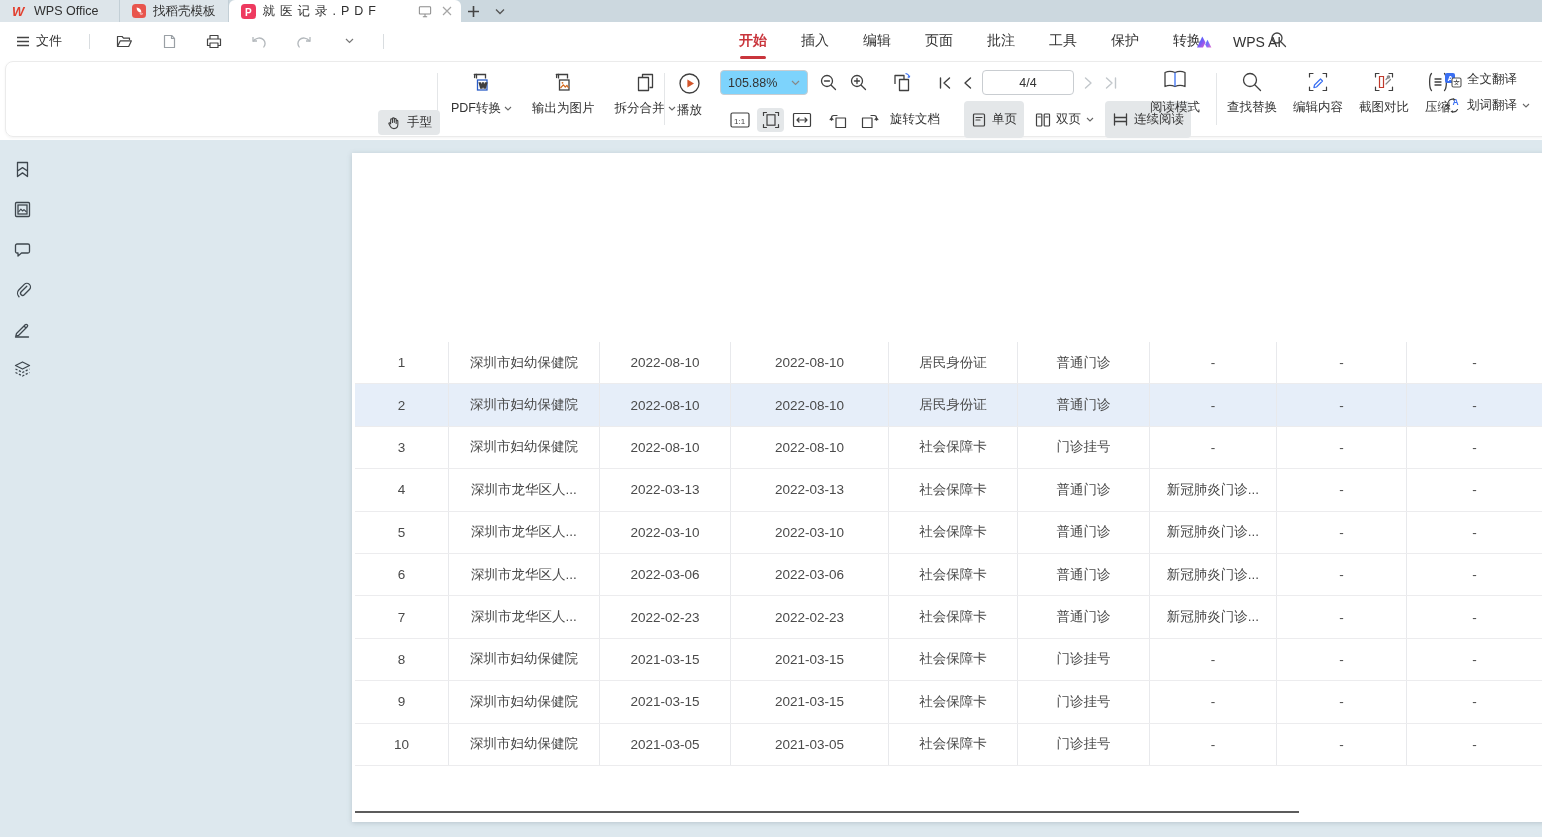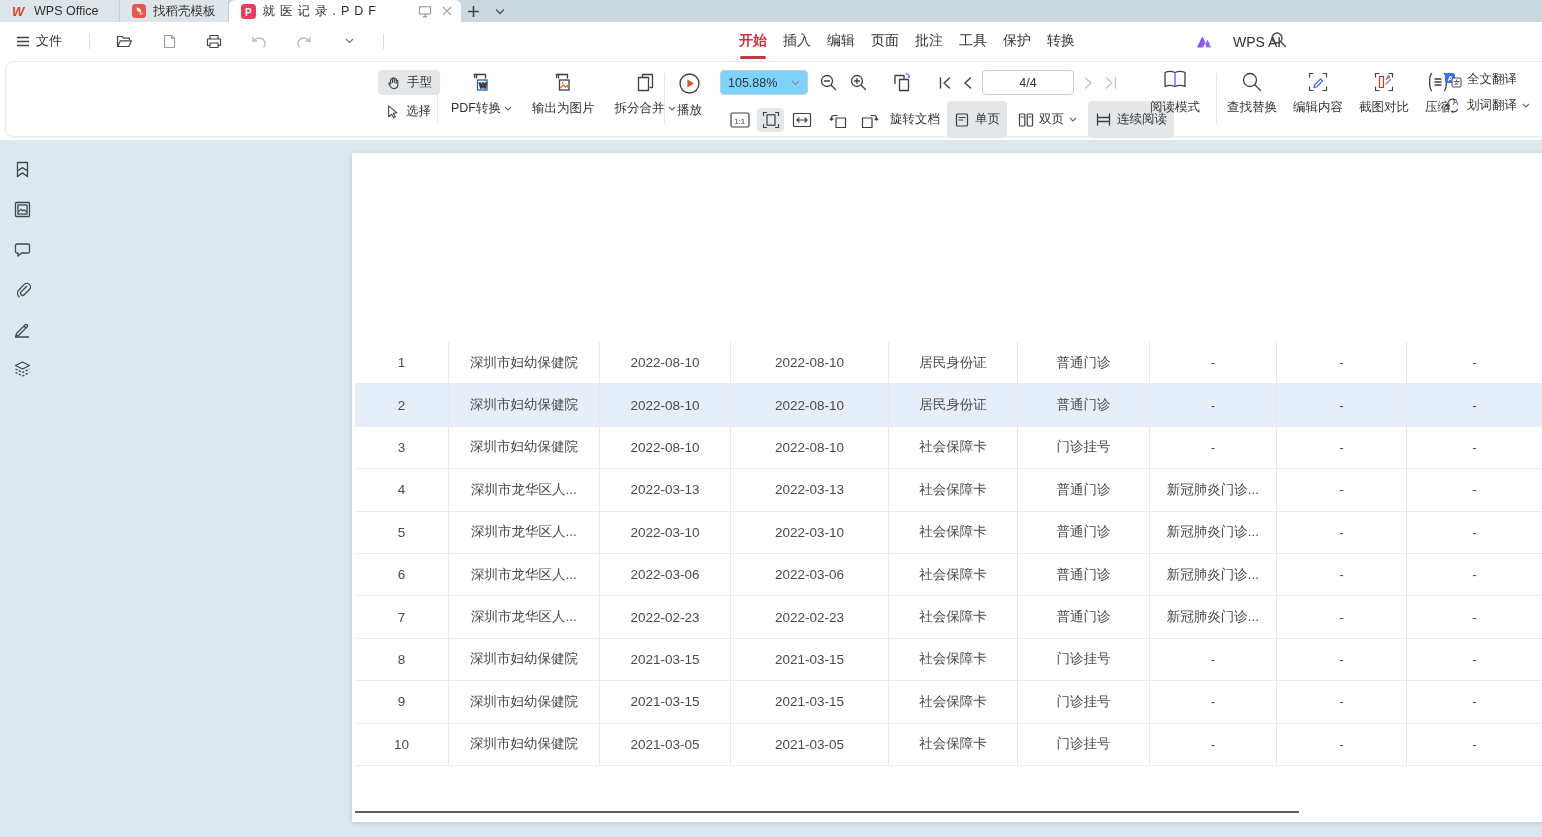--- a/index.html
+++ b/index.html
@@ -18,49 +18,49 @@
   .pdf-name { letter-spacing:5px; margin-right:28px; }
   .tab-winbtn { margin-left:2px; opacity:.75; }
   .tabbtn { display:flex; align-items:center; justify-content:center; width:26px; color:#444; }
 
   
   .menubar { position:absolute; left:0; top:22px; width:1542px; height:38px; background:#fff; }
   .mb-left { position:absolute; left:12px; top:0; height:38px; display:flex; align-items:center; gap:23px; }
   .file-btn { display:flex; align-items:center; gap:6px; font-size:13px; color:#333; padding:3px 4px; }
   .vdiv { width:1px; height:15px; background:#d9dde0; }
   .qbtn { width:22px; height:22px; display:flex; align-items:center; justify-content:center; border-radius:3px; }
-  .menus { position:absolute; left:738px; top:0; height:38px; display:flex; align-items:center; gap:14px; }
+  .menus { position:absolute; left:738px; top:0; height:38px; display:flex; align-items:center; gap:32px; }
   .menu-item { font-size:14px; color:#333; position:relative; padding:2px 1px; white-space:nowrap; }
   .menu-item.active { color:#c9353c; font-weight:700; }
   .menu-item.active::after { content:""; position:absolute; left:2px; right:2px; bottom:-7px; height:3px; border-radius:2px; background:#c9353c; }
   .wpsai { position:absolute; left:1196px; top:0; height:40px; display:flex; align-items:center; gap:20px; font-size:14px; color:#333; }
   .mb-search { position:absolute; left:1270px; top:9px; }
 
   
   .ribbon { position:absolute; left:0; top:60px; width:1542px; height:80px; background:#fff; }
   .ribbon-outline { position:absolute; left:5px; top:1px; width:1554px; height:76px; border:1px solid #ebebeb; border-radius:8px; box-shadow:0 1px 3px rgba(0,0,0,.05); }
   .rsep { position:absolute; top:13px; width:1px; height:52px; background:#e4e6e8; }
   .g-hand { position:absolute; left:378px; top:10px; display:flex; flex-direction:column; gap:4px; }
-  .toolrow { display:flex; align-items:center; gap:6px; height:25px; padding:0 8px; border-radius:4px; font-size:12.5px; color:#333; white-space:nowrap; }
+  .toolrow { display:flex; align-items:center; gap:6px; height:25px; padding:0 8px; border-radius:4px; font-size:12.5px; color:#333; white-space:nowrap;margin-top:40px; }
   .toolrow.on { background:#e4e7e9; }
   .g-big { position:absolute; left:446px; top:6px; display:flex; gap:10px; }
   .bigbtn { display:flex; flex-direction:column; align-items:center; justify-content:flex-start; gap:6px; padding:5px 5px 3px; border-radius:4px; font-size:12.5px; color:#333; white-space:nowrap; }
   .bigbtn .lblrow { display:flex; align-items:center; gap:3px; }
   .g-play { position:absolute; left:672px; top:6px; }
   .zoomrow1 { position:absolute; left:720px; top:10px; display:flex; align-items:center; }
   .combo { width:88px; height:25px; border:1px solid #c9cdd1; border-radius:4px; display:flex; align-items:center; justify-content:space-between; padding:0 7px; font-size:12.5px; color:#333; background:#7dd3fc; }
   .zicon { margin-left:11px; }
   .pgrefresh { margin-left:22px; }
   .nav1 { margin-left:24px; } .nav2 { margin-left:10px; }
   .pgfield { margin-left:10px; width:92px; height:25px; border:1px solid #c9cdd1; border-radius:4px; display:flex; align-items:center; justify-content:center; font-size:12.5px; color:#333; background:#fff; }
   .nav3 { margin-left:10px; } .nav4 { margin-left:10px; }
   .zoomrow2 { position:absolute; left:726px; top:41px; display:flex; align-items:center; gap:4px; font-size:12.5px; color:#333; }
   .sqbtn { width:27px; height:24px; display:flex; align-items:center; justify-content:center; border-radius:4px; }
   .sqbtn.on { background:#e4e7e9; }
-  .rotlbl { margin:0 3px 0 3px; white-space:nowrap; }
+  .rotlbl { margin:0 20px 0 3px; white-space:nowrap; }
   .txtbtn { display:flex; align-items:center; gap:5px; padding:10px 7px; border-radius:4px; white-space:nowrap; }
   .txtbtn.on { background:#e4e7e9; }
   .g-read { position:absolute; left:1146px; top:8px; width:58px; display:flex; flex-direction:column; align-items:center; gap:7px; font-size:12.5px; color:#333; }
   .g-tools { position:absolute; left:1222px; top:6px; display:flex; gap:6px; }
   .g-trans { position:absolute; left:1444px; top:11px; display:flex; flex-direction:column; gap:9px; font-size:12.5px; color:#333; }
   .trans-row { display:flex; align-items:center; gap:5px; white-space:nowrap; }
 
   
   .canvas { position:absolute; left:0; top:140px; width:1542px; height:697px; background:#dde8ee; }
   .sideicon { position:absolute; left:13px; }

